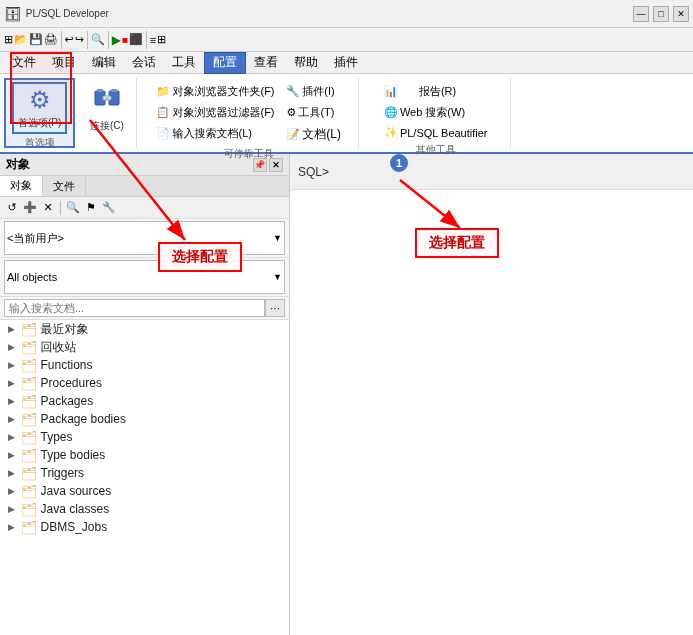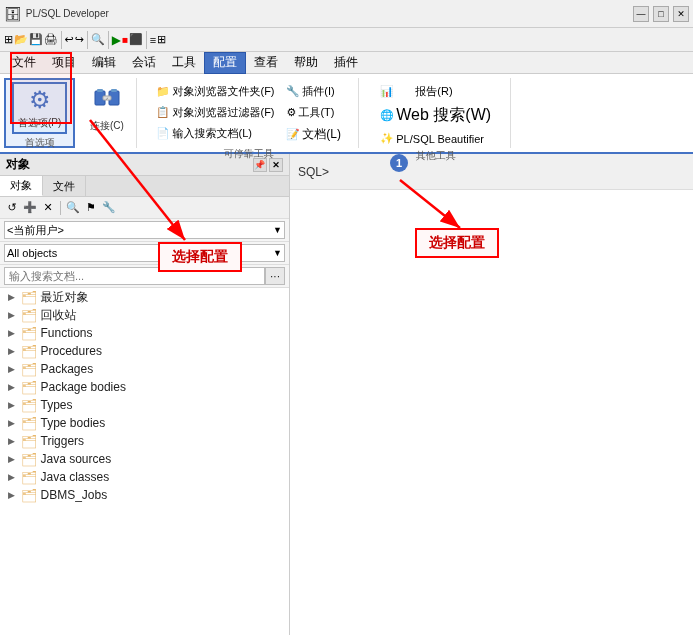--- a/index.html
+++ b/index.html
@@ -184,21 +184,21 @@
     .panel-filter {
       display: flex;
       align-items: center;
       gap: 4px;
       padding: 2px 4px;
       background: #f5f5f5;
       border-bottom: 1px solid #ddd;
     }
     .filter-dropdown {
       flex: 1;
-      height: 18px;
+      height: 34px;
       font-size: 11px;
       border: 1px solid #bbb;
       background: #fff;
       padding: 0 2px;
       display: flex; align-items: center; justify-content: space-between;
       cursor: pointer;
     }
     .filter-search {
       display: flex;
       align-items: center;
@@ -410,21 +410,21 @@
 
     <div class="ribbon-group" style="min-width:150px;">
       <div class="ribbon-group-content" style="flex:1; align-items:flex-start; padding-top:2px;">
         <div class="ribbon-col">
           <div class="ribbon-btn-small">
             <span style="font-size:11px;">📊</span>
             <span style="font-size:11px;margin-left:19px;">报告(R)</span>
           </div>
           <div class="ribbon-btn-small">
             <span style="font-size:11px;">🌐</span>
-            <span style="font-size:16px;">Web 搜索(W)</span>
+            <span style="font-size:11px;">Web 搜索(W)</span>
           </div>
           <div class="ribbon-btn-small">
             <span style="font-size:11px;">✨</span>
             <span style="font-size:11px;">PL/SQL Beautifier</span>
           </div>
         </div>
       </div>
       <div class="ribbon-group-label">其他工具</div>
     </div>
   </div>

